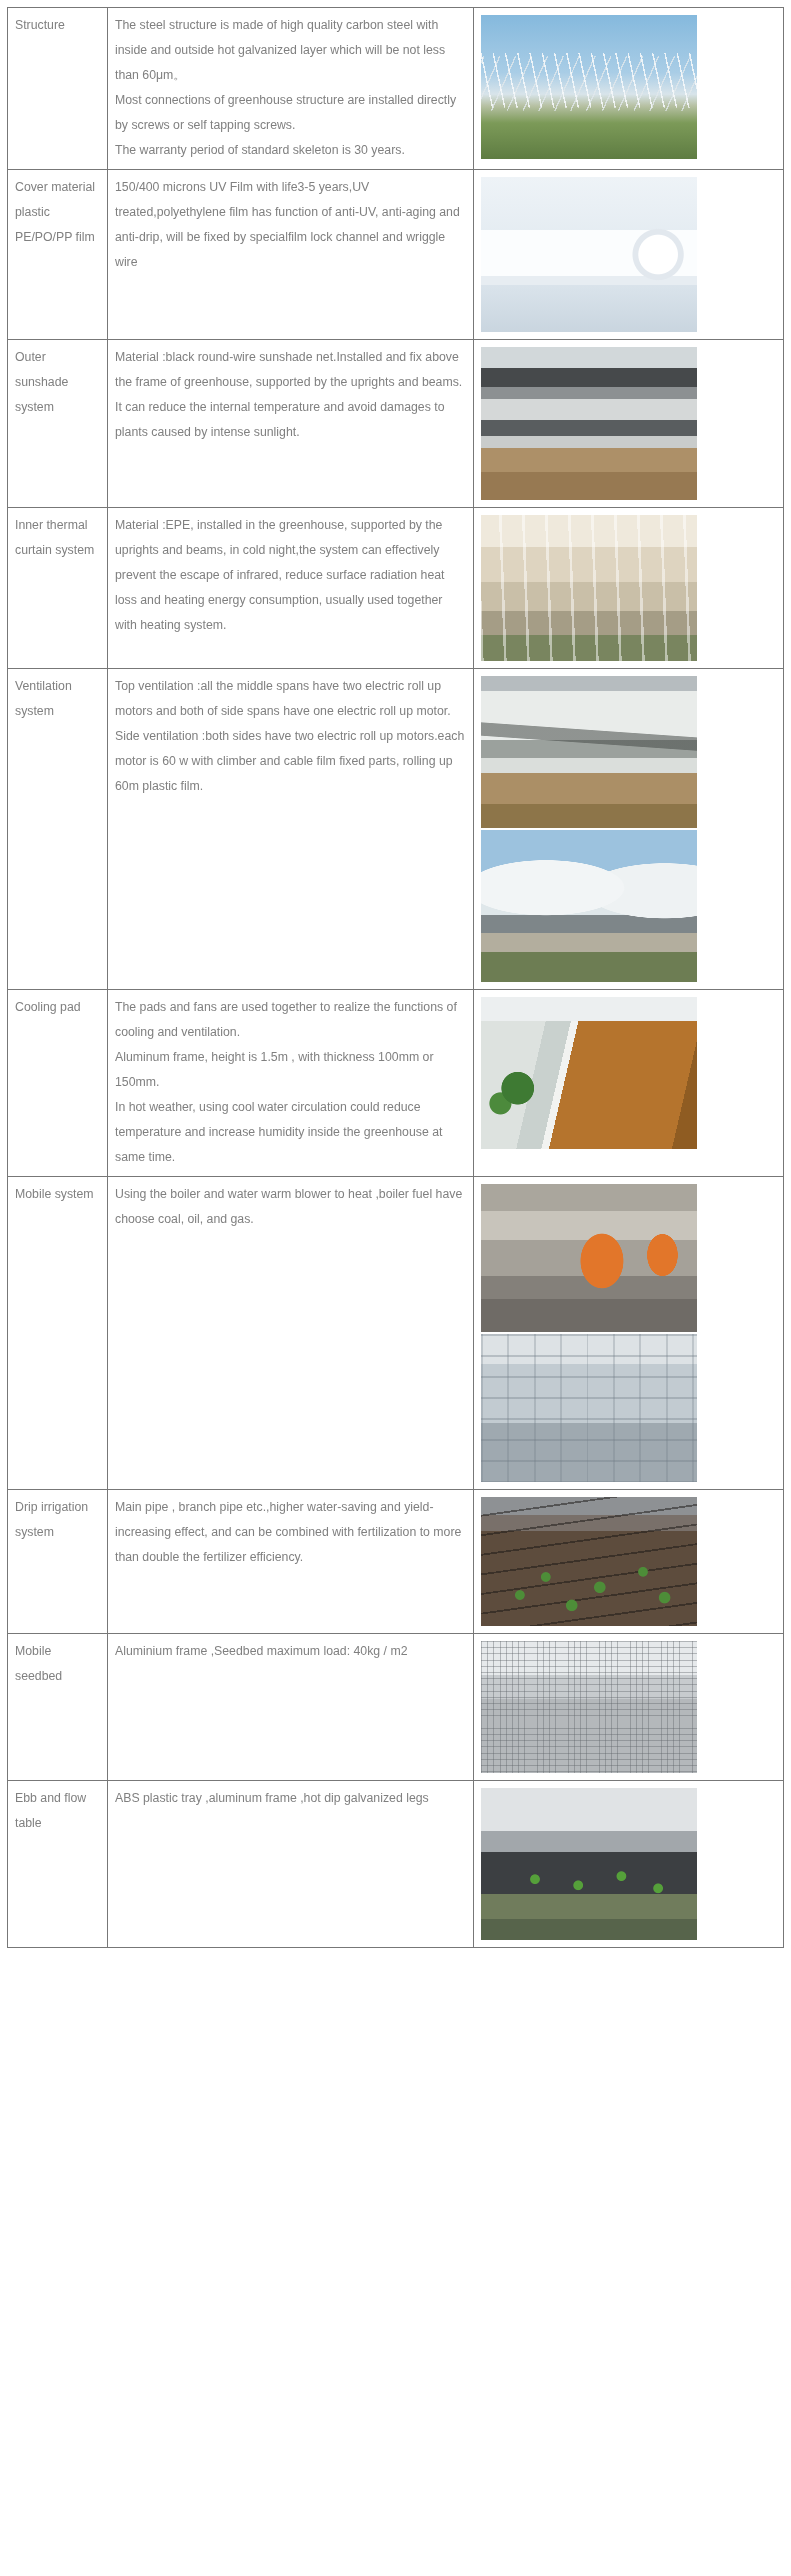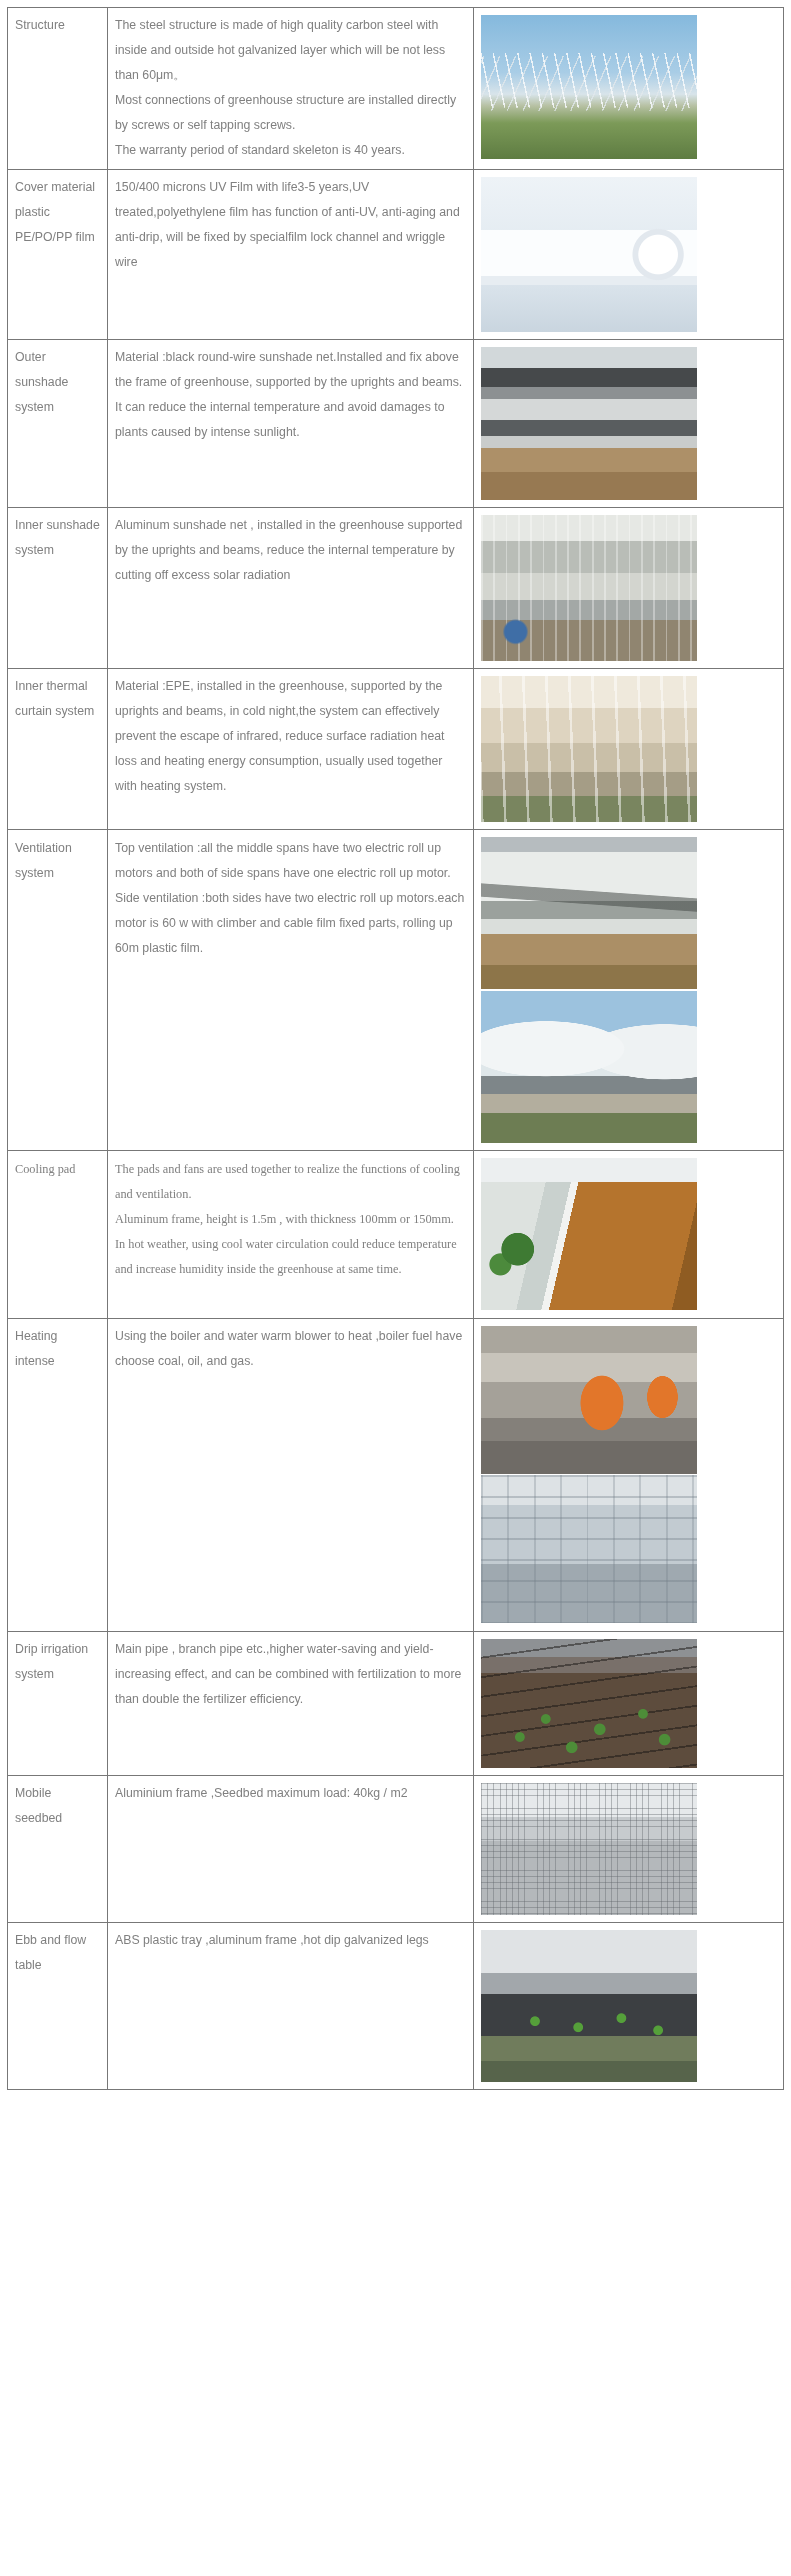--- a/index.html
+++ b/index.html
@@ -99,74 +99,67 @@
     <colgroup>
       <col style="width:100px">
       <col style="width:366px">
       <col style="width:310px">
     </colgroup>
     <tbody>
         <tr style="height: 156px; margin-left: 36px;">
           <td class="col-name">Structure</td>
           <td class="col-desc">The steel structure is made of high quality carbon steel with inside and outside hot galvanized layer which will be not less than 60μm。
 Most connections of greenhouse structure are installed directly by screws or self tapping screws.
-The warranty period of standard  skeleton is 40 years.</td>
+The warranty period of standard  skeleton is 30 years.</td>
           <td class="col-photo">
             <div class="photo photo--photo-steel-frame" style="height: 144px;"></div>
           </td>
         </tr>
         <tr style="height: 167px;">
           <td class="col-name">Cover material plastic PE/PO/PP film</td>
           <td class="col-desc">150/400 microns UV Film with life3-5 years,UV treated,polyethylene film has function of anti-UV, anti-aging and anti-drip, will be fixed by specialfilm lock channel and wriggle wire</td>
           <td class="col-photo">
             <div class="photo photo--photo-film-roll" style="height: 155px;"></div>
           </td>
         </tr>
         <tr style="height: 165px; margin-top: 17px;">
           <td class="col-name">Outer sunshade system</td>
           <td class="col-desc">Material :black round-wire sunshade net.Installed and fix above the frame of greenhouse, supported by the uprights and beams.
 It can reduce the internal temperature and avoid damages to plants caused by intense sunlight.</td>
           <td class="col-photo">
             <div class="photo photo--photo-outer-sunshade" style="height: 153px;"></div>
           </td>
         </tr>
         <tr style="height: 157px;">
-          <td class="col-name">Inner sunshade system</td>
-          <td class="col-desc">Aluminum sunshade net , installed in the greenhouse supported by the uprights and beams, reduce the internal temperature by cutting off excess solar radiation</td>
-          <td class="col-photo">
-            <div class="photo photo--photo-inner-sunshade" style="height: 146px;"></div>
-          </td>
-        </tr>
-        <tr style="height: 157px;">
           <td class="col-name">Inner thermal curtain system</td>
           <td class="col-desc">Material :EPE, installed in the greenhouse, supported by the uprights and beams, in cold night,the system can effectively prevent the escape of infrared, reduce surface radiation heat loss and heating energy consumption, usually used together with heating system.</td>
           <td class="col-photo">
             <div class="photo photo--photo-thermal-curtain" style="height: 146px;"></div>
           </td>
         </tr>
         <tr style="height: 320px;">
           <td class="col-name">Ventilation system</td>
           <td class="col-desc">Top ventilation :all the middle spans  have two electric roll up motors and both of side spans have one electric roll up motor.
 Side ventilation :both sides have two electric roll up motors.each motor is 60 w with climber and cable film fixed parts, rolling up 60m plastic film.</td>
           <td class="col-photo">
             <div class="photo photo--photo-vent-side" style="height: 152px;"></div>
             <div class="photo photo--photo-vent-span" style="height: 152px;"></div>
           </td>
         </tr>
-        <tr style="height: 162px; font-family: Liberation Serif, serif;">
+        <tr style="height: 162px;">
           <td class="col-name">Cooling pad</td>
           <td class="col-desc">The pads and fans are used together to realize the functions of cooling and ventilation.
 Aluminum frame, height is 1.5m , with thickness 100mm or 150mm.
 In hot weather, using cool water circulation could reduce temperature and increase humidity inside the greenhouse at same time.</td>
           <td class="col-photo">
             <div class="photo photo--photo-cooling-pad" style="height: 152px;"></div>
           </td>
         </tr>
         <tr style="height: 310px;">
-          <td class="col-name">Heating intense</td>
+          <td class="col-name">Mobile system</td>
           <td class="col-desc">Using the boiler and water warm blower to heat ,boiler fuel have choose coal, oil, and gas.</td>
           <td class="col-photo">
             <div class="photo photo--photo-boilers" style="height: 148px;"></div>
             <div class="photo photo--photo-warm-blowers" style="height: 148px;"></div>
           </td>
         </tr>
         <tr style="height: 139px;">
           <td class="col-name">Drip irrigation system</td>
           <td class="col-desc">Main pipe , branch pipe etc.,higher water-saving and yield-increasing effect, and can be combined with fertilization to more than double the fertilizer efficiency.</td>
           <td class="col-photo">

